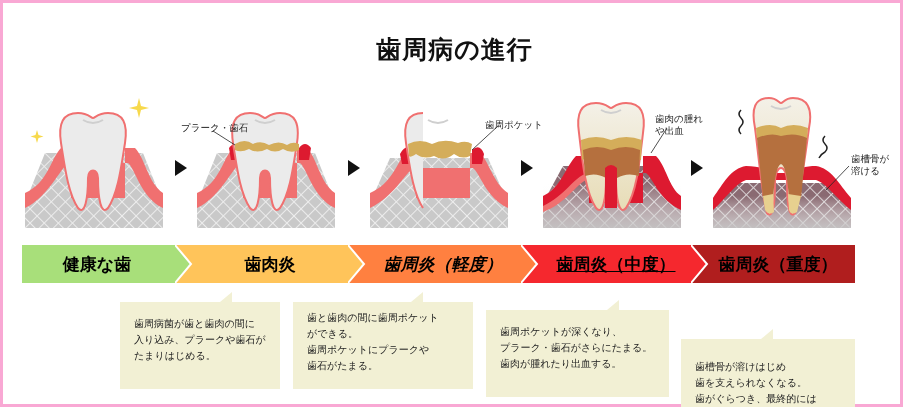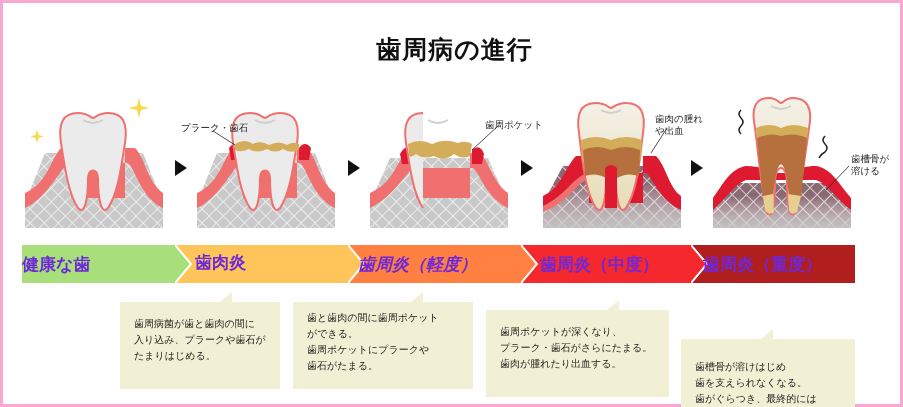--- a/index.html
+++ b/index.html
@@ -4,21 +4,21 @@
 <style>
   html, body { margin: 0; padding: 0; }
   body { width: 903px; height: 407px; background: #ffffff; font-family: "DejaVu Sans", sans-serif; overflow: hidden; }
   .frame { position: absolute; left: 0; top: 0; width: 903px; height: 407px; box-sizing: border-box; border: 3px solid #f9a8d4; background: #fff; }
   .title { position: absolute; left: 0; width: 903px; top: 30px; text-align: center; font-size: 25px; font-weight: bold; color: #111; letter-spacing: 1px; }
   .stage-img { position: absolute; top: 85px; width: 140px; height: 140px; }
   .arrow-tri { position: absolute; top: 157px; width: 0; height: 0; border-top: 8px solid transparent; border-bottom: 8px solid transparent; border-left: 12px solid #111; }
   .callout-label { position: absolute; font-size: 9.5px; color: #222; line-height: 12px; white-space: nowrap; }
   .bar { position: absolute; top: 242px; height: 38px; }
   .bar svg { position: absolute; left: 0; top: 0; }
-  .bar .lbl { position: absolute; top: 0; height: 44px; line-height: 38px; color: #6d28d9; font-size: 17px; font-weight: bold; text-align: left; white-space: nowrap; }
+  .bar .lbl { position: absolute; top: 0; height: 44px; line-height: 38px; color: #000000; font-size: 17px; font-weight: bold; text-align: center; white-space: nowrap; }
   .note { position: absolute; top: 299px; height: 87px; background: #f2f0d4; font-size: 10px; color: #222; line-height: 16px; box-sizing: border-box; padding: 14px 12px 0 14px; }
   .note::before { content: ""; position: absolute; top: -10px; width: 0; height: 0; border-bottom: 10px solid #f2f0d4; border-left: 12px solid transparent; }
   .note .line { display: block; white-space: nowrap; }
 </style>
 </head>
 <body>
 
 <div class="frame" data-name="diagram-frame">
 
   <div class="title" data-name="page-title">歯周病の進行</div>
@@ -135,35 +135,35 @@
     <svg width="176" height="38">
         <polygon points="0,0 160,0 176,19 160,38 0,38" fill="#a8df7a"></polygon>
       </svg>
     <div class="lbl" style="left:0; width:150px;" data-name="stage-healthy-label">健康な歯</div>
   </div>
   <div class="bar" style="left:172px; width:190px;" data-name="stage-gingivitis">
     <svg width="190" height="38">
         <polygon points="0,0 174,0 190,19 174,38 0,38 16,19" fill="#ffc45a"></polygon>
         <polyline points="0,0 16,19 0,38" stroke="#fff" stroke-width="2" fill="none"></polyline>
       </svg>
-    <div class="lbl" style="left:20px; width:170px;font-family:Liberation Mono, monospace;" data-name="stage-gingivitis-label">歯肉炎</div>
+    <div class="lbl" style="left:10px; width:170px;" data-name="stage-gingivitis-label">歯肉炎</div>
   </div>
   <div class="bar" style="left:345px; width:190px;" data-name="stage-mild">
     <svg width="190" height="38">
         <polygon points="0,0 174,0 190,19 174,38 0,38 16,19" fill="#ff8040"></polygon>
         <polyline points="0,0 16,19 0,38" stroke="#fff" stroke-width="2" fill="none"></polyline>
       </svg>
     <div class="lbl" style="left:10px; width:170px;font-style:italic;" data-name="stage-mild-label">歯周炎（軽度）</div>
   </div>
   <div class="bar" style="left:518px; width:190px;" data-name="stage-moderate">
     <svg width="190" height="38">
         <polygon points="0,0 174,0 190,19 174,38 0,38 16,19" fill="#f5282e"></polygon>
         <polyline points="0,0 16,19 0,38" stroke="#fff" stroke-width="2" fill="none"></polyline>
       </svg>
-    <div class="lbl" style="left:19px; width:170px;" data-name="stage-moderate-label">歯周炎（中度）</div>
+    <div class="lbl" style="left:10px; width:170px;text-decoration:underline;" data-name="stage-moderate-label">歯周炎（中度）</div>
   </div>
   <div class="bar" style="left:688px; width:164px;" data-name="stage-severe">
     <svg width="164" height="38">
         <polygon points="0,0 164,0 164,38 0,38 16,19" fill="#b01e1e"></polygon>
         <polyline points="0,0 16,19 0,38" stroke="#fff" stroke-width="2" fill="none"></polyline>
       </svg>
     <div class="lbl" style="left:12px; width:150px;" data-name="stage-severe-label">歯周炎（重度）</div>
   </div>
 
   <div class="note" style="left:117px; width:160px;" data-name="note-gingivitis">

